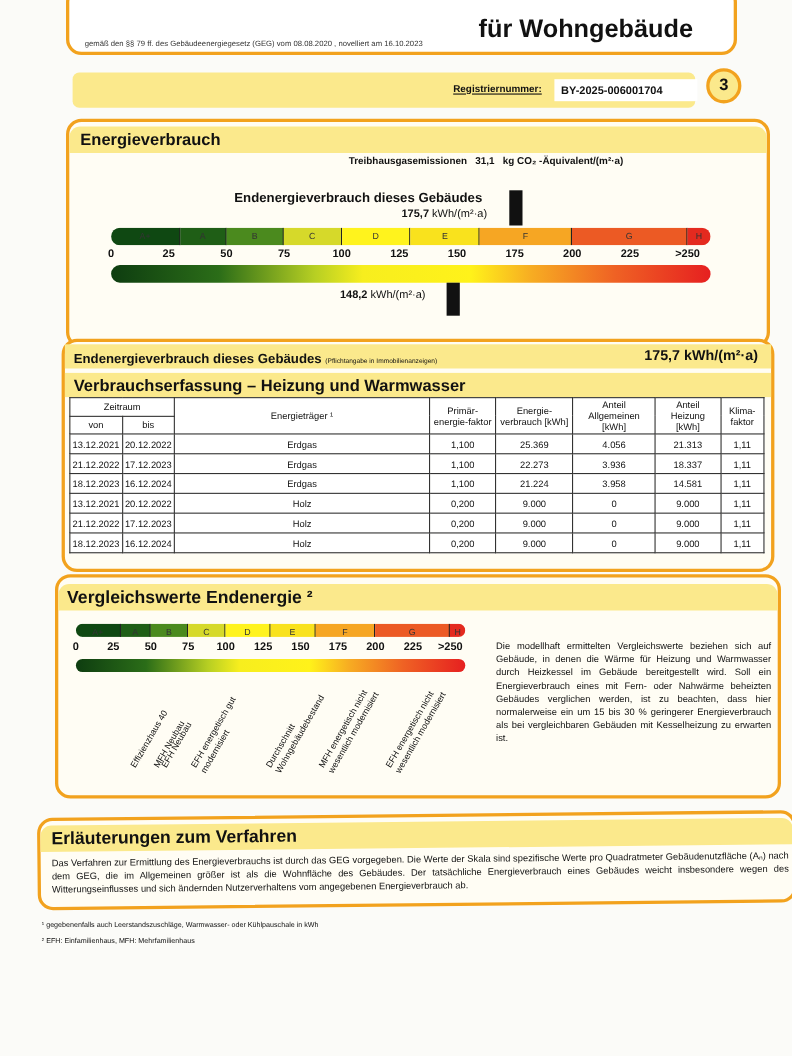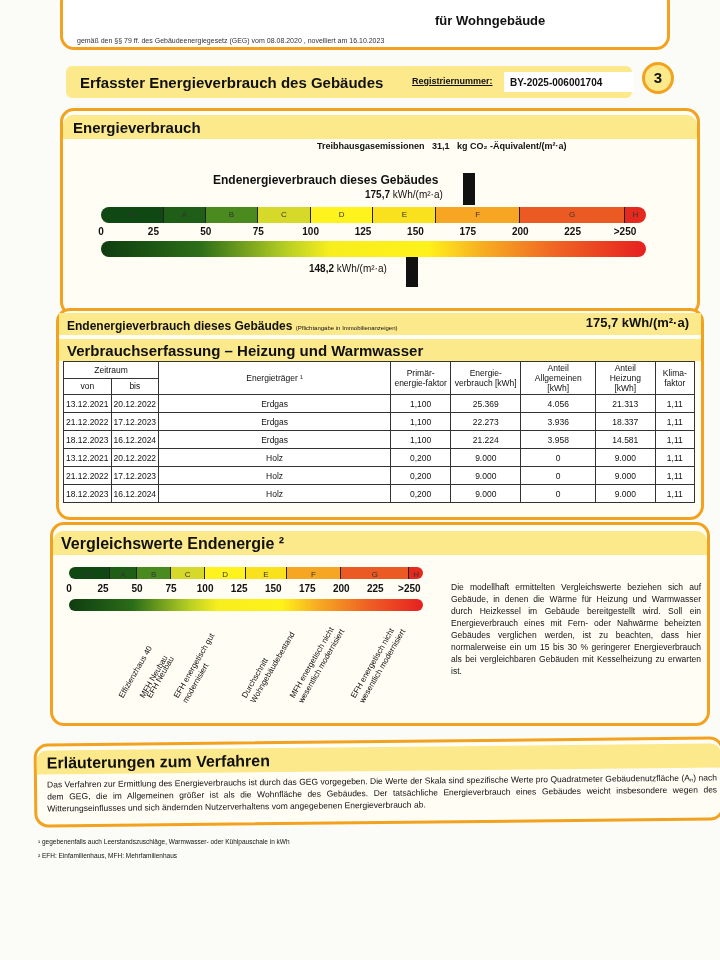--- a/index.html
+++ b/index.html
@@ -1,20 +1,20 @@
 <!DOCTYPE html>
 <html><head>
 <meta charset="utf-8">
 <style>
   * { box-sizing: border-box; margin: 0; padding: 0; }
   body { width: 720px; height: 960px; background: #fbfbf8; font-family: "Liberation Sans", sans-serif; color: #111; position: relative; overflow: hidden; }
   .frame { position: absolute; border: 3px solid #f2a21e; border-radius: 14px; background: #fffdf4; }
   .hdr { position: absolute; left: 60px; top: -12px; width: 610px; height: 62px; background: #fff; }
   .hdr .big { position: absolute; left: 14px; top: 8px; font-size: 38px; font-weight: bold; letter-spacing: -0.5px; }
-  .hdr .sub-title { position: absolute; left: 372px; top: 22px; font-size: 13px; font-weight: bold; }
+  .hdr .sub-title { position: absolute; left: 372px; top: 22px; font-size: 23px; font-weight: bold; }
   .hdr .legal { position: absolute; left: 14px; top: 46px; font-size: 7px; color: #333; }
   .band { position: absolute; background: #fbe98c; }
   .reg { position: absolute; left: 66px; top: 66px; width: 566px; height: 32px; border-radius: 6px; background: #fbe98c; }
   .reg .t { position: absolute; left: 14px; top: 8px; font-size: 15px; font-weight: bold; }
   .reg .rl { position: absolute; left: 346px; top: 10px; font-size: 9px; font-weight: bold; text-decoration: underline; }
   .reg .rv { position: absolute; left: 438px; top: 6px; width: 130px; height: 20px; background: #fff; font-size: 10px; font-weight: bold; padding: 5px 6px; }
   .badge { position: absolute; left: 642px; top: 62px; width: 32px; height: 32px; border-radius: 50%; border: 3px solid #f2a21e; background: #fbe98c; font-weight: bold; font-size: 15px; text-align: center; line-height: 26px; }
   .sec-title { position: absolute; font-weight: bold; }
   .scale-cls { position: absolute; height: 16px; border-radius: 8px; overflow: hidden; display: flex; }
   .scale-cls div { height: 100%; font-size: 8px; text-align: center; line-height: 16px; color: #333; border-right: 1px solid #222; }
@@ -30,21 +30,20 @@
 </style>
 </head>
 <body>
 
 <div class="frame hdr">
   <span class="sub-title">für Wohngebäude</span>
   <span class="legal">gemäß den §§ 79 ff. des Gebäudeenergiegesetz (GEG) vom 08.08.2020 , novelliert am 16.10.2023</span>
 </div>
 
 <div class="reg">
-  <span class="t">Erfasster Energieverbrauch des Gebäudes</span>
   <span class="rl">Registriernummer:</span>
   <span class="rv">BY-2025-006001704</span>
 </div>
 <div class="badge">3</div>
 
 <div class="frame" style="left:60px;top:108px;width:640px;height:208px;">
   <div class="band" style="left:0;top:4px;width:634px;height:24px;border-radius:10px 10px 0 0;"></div>
   <span class="sec-title" style="left:10px;top:8px;font-size:15px;">Energieverbrauch</span>
   <div style="position:absolute;left:254px;top:30px;font-size:9px;font-weight:bold;">
     <span>Treibhausgasemissionen</span>&nbsp;&nbsp;

